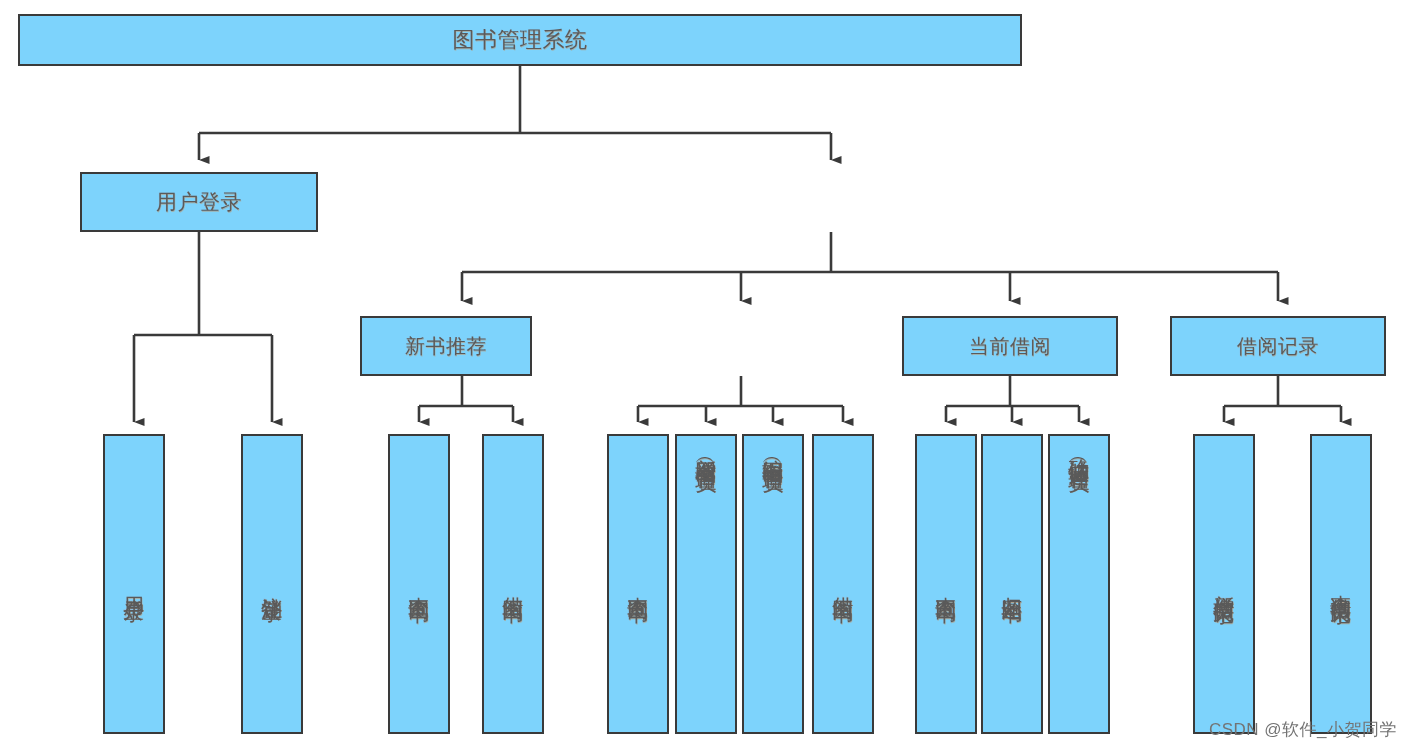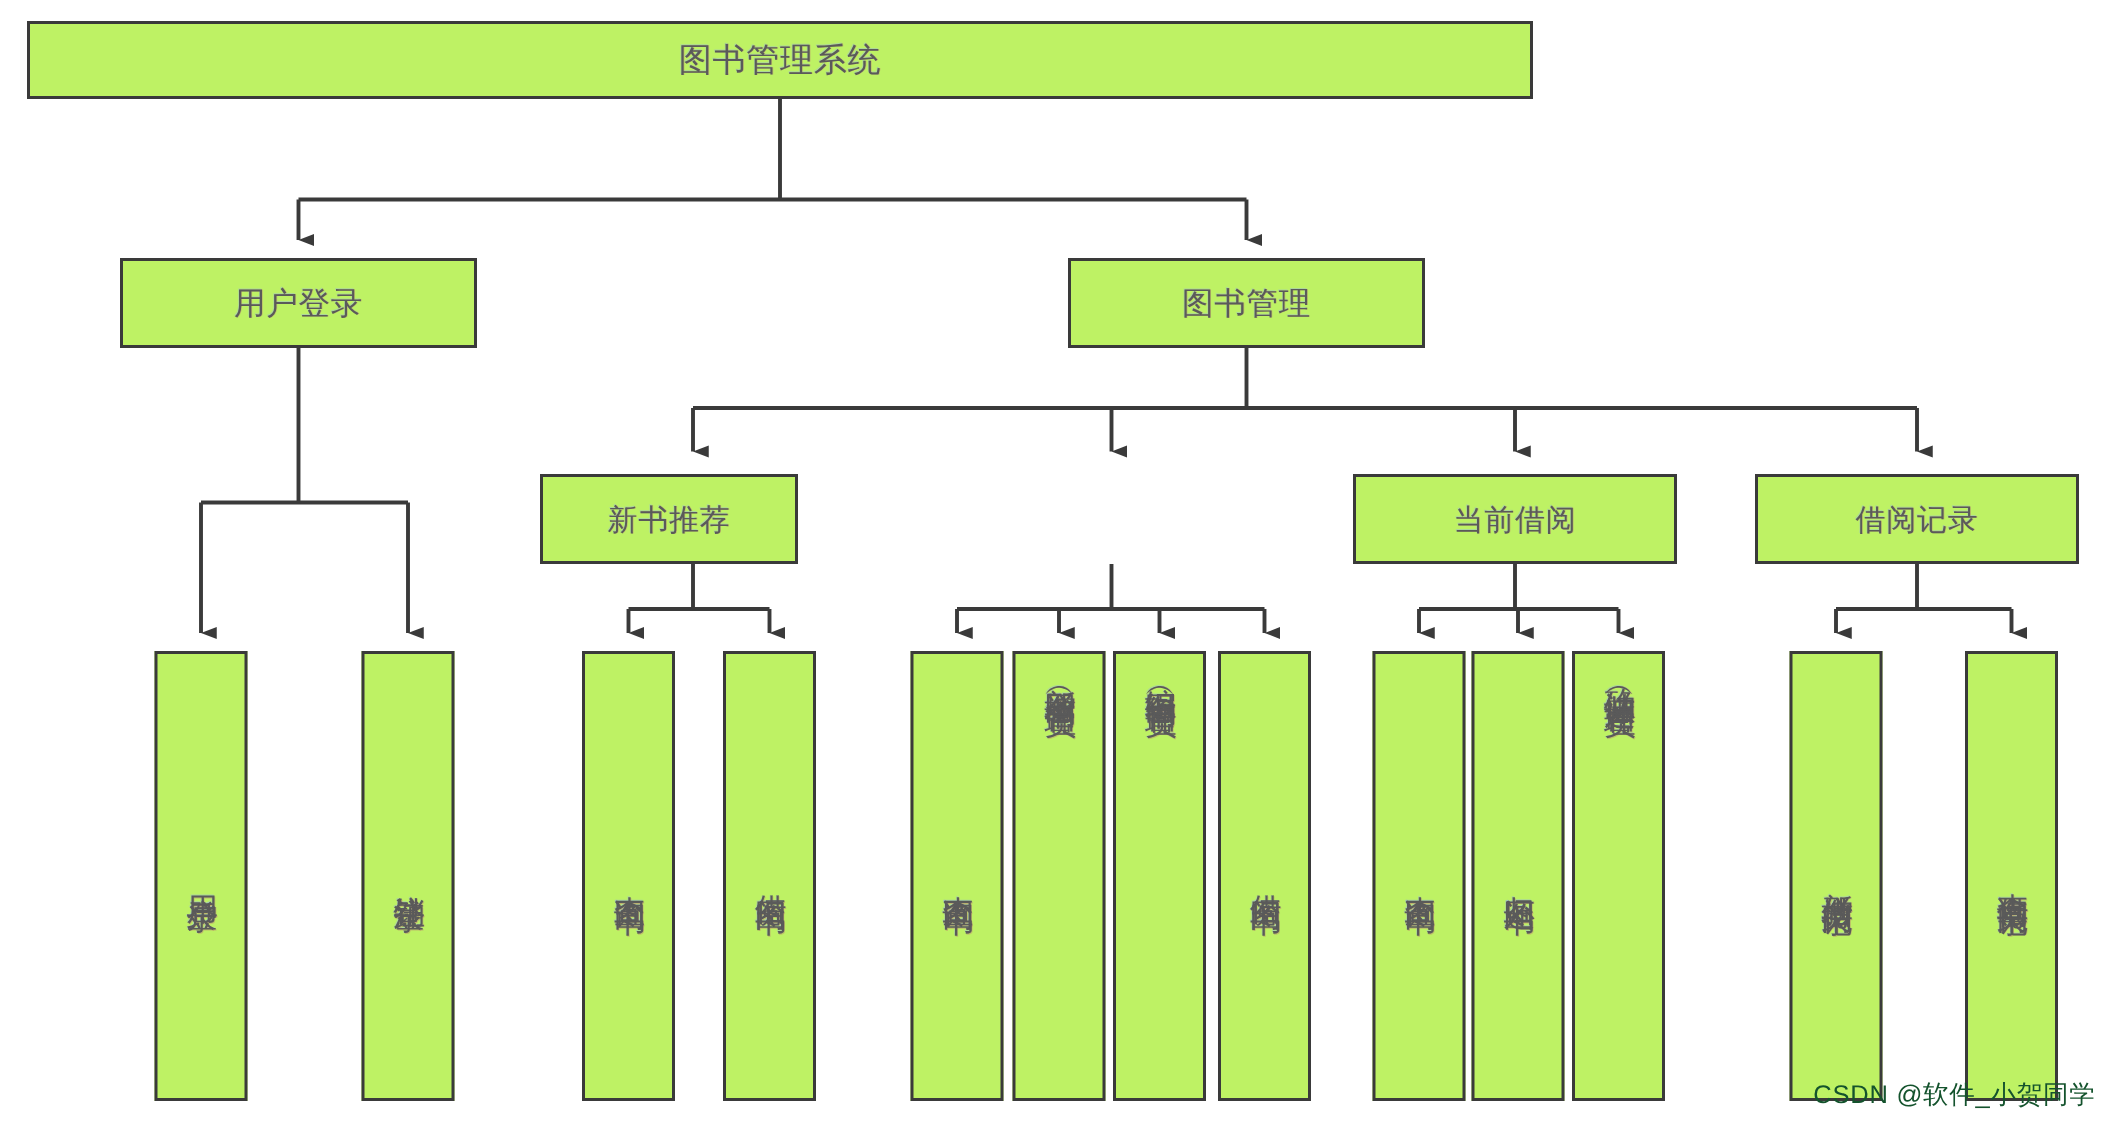--- a/index.html
+++ b/index.html
@@ -21,21 +21,21 @@
   svg.wires {
     position: absolute;
     left: 0;
     top: 0;
     width: 1405px;
     height: 747px;
   }
   .node {
     position: absolute;
     box-sizing: border-box;
-    background: #bef264;
+    background: #7dd3fc;
     border: 2px solid #3a3a3a;
     display: flex;
     align-items: center;
     justify-content: center;
   }
   .node-label {
     color: #5a5a5a;
     text-shadow: 0.5px 0.5px 0 rgba(190,150,110,0.55), -0.5px -0.5px 0 rgba(150,185,220,0.45);
     white-space: pre;
     letter-spacing: 0.5px;
@@ -61,21 +61,21 @@
   }
   .node.leaf.centered {
     align-items: center;
     padding-top: 0;
   }
   .watermark {
     position: absolute;
     right: 8px;
     bottom: 6px;
     font-size: 17px;
-    color: #14532d;
+    color: #737373;
     letter-spacing: 0.5px;
     white-space: pre;
     pointer-events: none;
   }
 </style>
 </head>
 <body>
 
 <div id="diagram-root">
 
@@ -129,23 +129,20 @@
     </g>
   </svg>
 
   <div class="node root" style="left:18px; top:14px; width:1004px; height:52px;">
     <span class="node-label">图书管理系统</span>
   </div>
 
   <div class="node level1" style="left:80px; top:172px; width:238px; height:60px;">
     <span class="node-label">用户登录</span>
   </div>
-  <div class="node level1" style="left:712px; top:172px; width:238px; height:60px;">
-    <span class="node-label">图书管理</span>
-  </div>
 
   <div class="node level2" style="left:360px; top:316px; width:172px; height:60px;">
     <span class="node-label">新书推荐</span>
   </div>
   <div class="node level2" style="left:1170px; top:316px; width:216px; height:60px;">
     <span class="node-label">借阅记录</span>
   </div>
   <div class="node level2" style="left:902px; top:316px; width:216px; height:60px;">
     <span class="node-label">当前借阅</span>
   </div>

